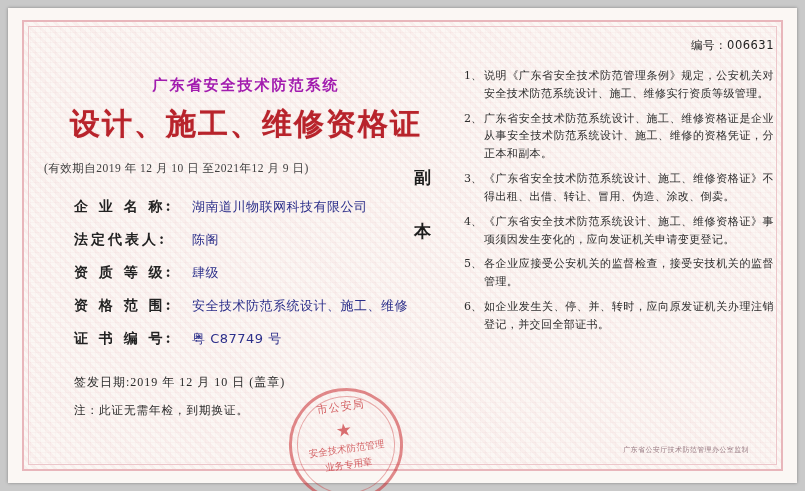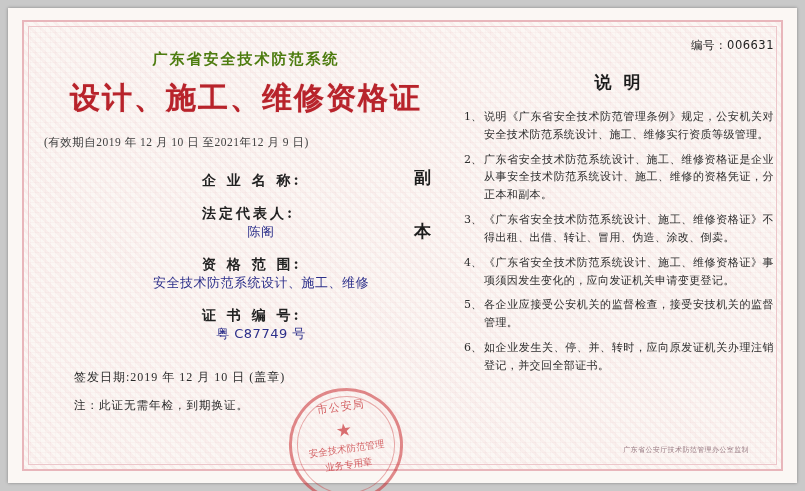--- a/index.html
+++ b/index.html
@@ -70,23 +70,23 @@
     position: absolute;
     left: 10px;
     top: 10px;
     width: 404px;
     height: 100%;
   }
   .sub-title {
     text-align: center;
     font-size: 15px;
     letter-spacing: 2px;
-    color: #4d7c0f;
-    font-weight: bold;
-    margin-top: 8px;
+    color: #a21caf;
+    font-weight: bold;
+    margin-top: 34px;
     font-family: "DejaVu Serif", serif;
   }
   .main-title {
     text-align: center;
     font-size: 30px;
     letter-spacing: 2px;
     color: #b8232b;
     font-weight: bold;
     margin-top: 9px;
     font-family: "DejaVu Serif", serif;
@@ -97,25 +97,24 @@
     color: #3f3f3f;
     margin-top: 16px;
     letter-spacing: 0.5px;
   }
   .fields {
     margin-top: 22px;
     padding-left: 30px;
   }
   .field-row {
     display: flex;
-    align-items: center;
+    align-items: flex-start;
     margin-bottom: 15px;
     font-size: 14px;
     color: #1e1e1e;
-    flex-direction: column;
   }
   .field-label {
     width: 118px;
     letter-spacing: 3px;
     color: #222;
     font-weight: bold;
     font-family: "DejaVu Serif", serif;
     font-size: 14px;
   }
   .field-value {
@@ -287,45 +286,49 @@
     <div class="content">
 
       <div class="left-col">
         <div class="sub-title">广东省安全技术防范系统</div>
         <div class="main-title">设计、施工、维修资格证</div>
         <div class="valid-line">(有效期自2019 年 12 月 10 日 至2021年12 月 9 日)</div>
 
         <div class="fields">
           <div class="field-row">
             <div class="field-label">企 业 名 称:</div>
+            <div class="field-value">湖南道川物联网科技有限公司</div>
           </div>
           <div class="field-row">
             <div class="field-label">法定代表人:</div>
             <div class="field-value">陈阁</div>
+          </div>
+          <div class="field-row">
+            <div class="field-label">资 质 等 级:</div>
+            <div class="field-value">肆级</div>
           </div>
           <div class="field-row">
             <div class="field-label">资 格 范 围:</div>
             <div class="field-value">安全技术防范系统设计、施工、维修</div>
           </div>
           <div class="field-row">
             <div class="field-label">证 书 编 号:</div>
             <div class="field-value">粤 C87749 号</div>
           </div>
         </div>
 
         <div class="issue-line">签发日期:2019 年 12 月 10 日 (盖章)</div>
         <div class="note-line">注：此证无需年检，到期换证。</div>
 
         <div class="fuben">副</div>
         <div class="fuben2">本</div>
       </div>
 
       <div class="right-col">
         <div class="cert-no">编号：006631</div>
-        <div class="notes-title">说 明</div>
         <ul class="notes-list">
           <li class="note-item">
             <span class="note-num">1、</span>
             <span class="note-text">说明《广东省安全技术防范管理条例》规定，公安机关对安全技术防范系统设计、施工、维修实行资质等级管理。</span>
           </li>
           <li class="note-item">
             <span class="note-num">2、</span>
             <span class="note-text">广东省安全技术防范系统设计、施工、维修资格证是企业从事安全技术防范系统设计、施工、维修的资格凭证，分正本和副本。</span>
           </li>
           <li class="note-item">

